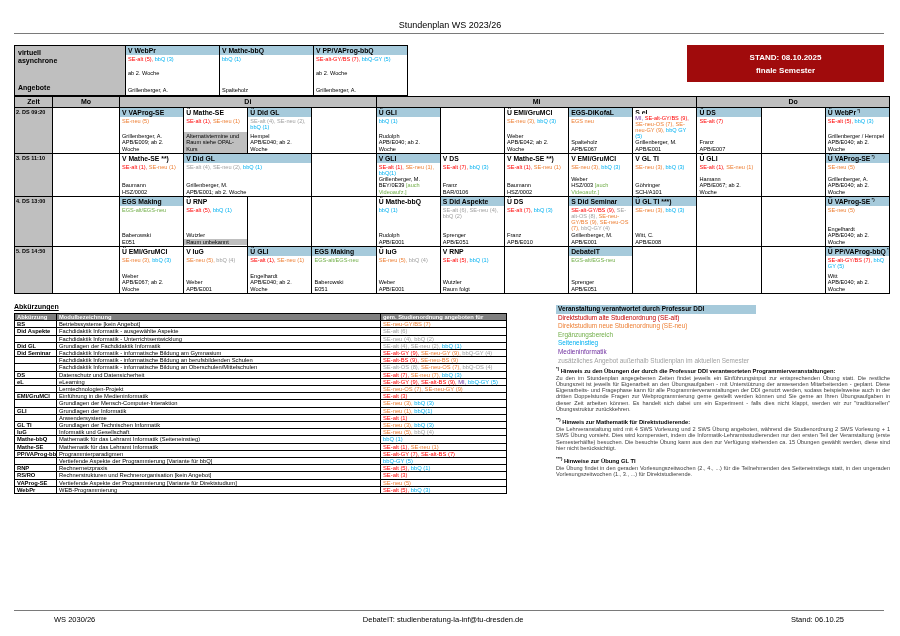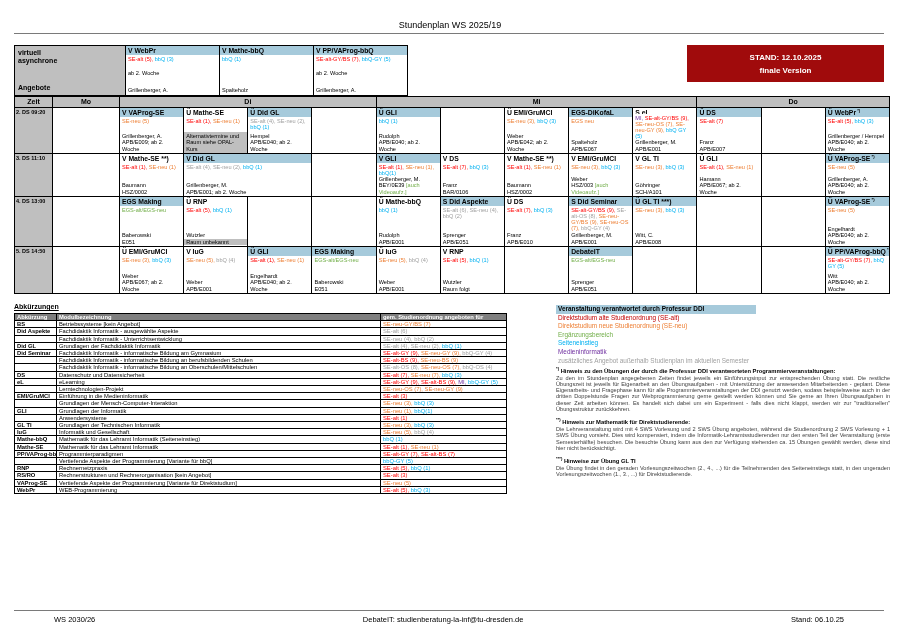--- a/index.html
+++ b/index.html
@@ -52,26 +52,26 @@
   .note{margin-bottom:7px}
   .ntitle{font-size:5.8px;font-weight:bold;line-height:6.6px}
   .nbody{font-size:5.6px;line-height:6.3px;color:#3d3d3d;text-align:justify}
   
   .footer{position:absolute;left:14px;right:16px;top:615px;display:flex;justify-content:space-between;font-size:7.5px}
   .footer .fl{margin-left:40px}.footer .fr{margin-right:40px}
 </style>
 </head>
 <body>
 
-<div class="title">Stundenplan WS 2025/19</div>
+<div class="title">Stundenplan WS 2023/26</div>
 <div class="rule top"></div>
 
 <div class="standbox">
-  <div>STAND: 12.10.2025</div>
-  <div>finale Version</div>
+  <div>STAND: 08.10.2025</div>
+  <div>finale Semester</div>
 </div>
 
 <div class="virtual">
   <div class="vlabel">
     <div>virtuell</div>
     <div>asynchrone</div>
     <div class="l3">Angebote</div>
   </div>
   <div id="virtual-courses">
       <div class="vcell">

